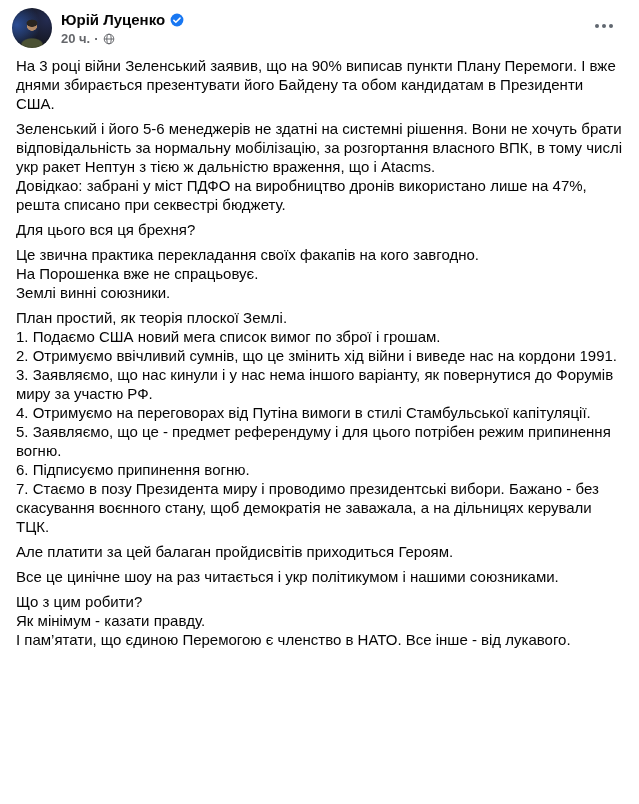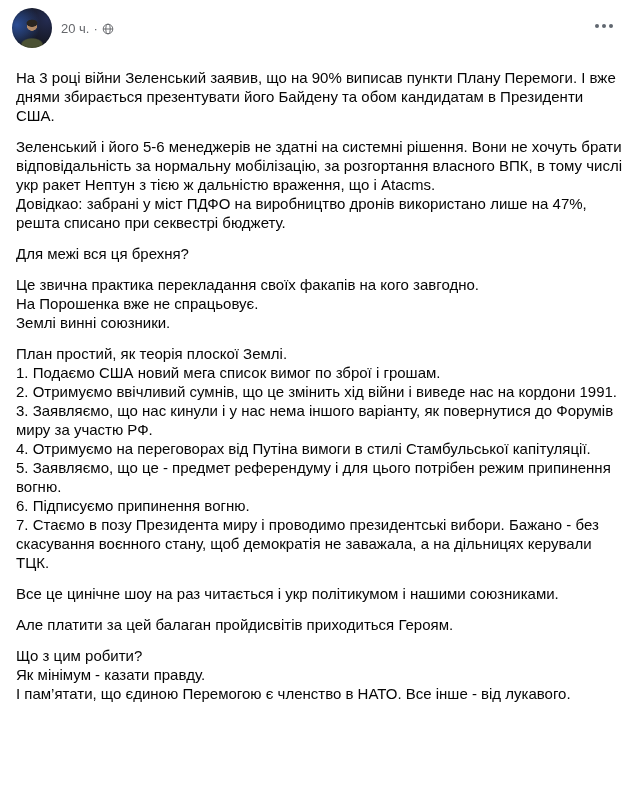--- a/index.html
+++ b/index.html
@@ -49,20 +49,21 @@
   }
   .verified-badge { display: inline-flex; align-items: center; margin-top: 1px; }
   .meta-row {
     display: flex;
     align-items: center;
     gap: 4px;
     font-size: 13px;
     color: #65676b;
     line-height: 17px;
     margin-top: 1px;
+    font-weight: bold;
   }
   .timestamp { cursor: pointer; }
   .globe-icon { display: inline-flex; align-items: center; margin-top: 1px; }
   .options-button {
     position: absolute;
     right: 22px;
     top: 18px;
     display: flex;
     gap: 3px;
     padding: 6px 4px;
@@ -72,37 +73,46 @@
   .dot {
     width: 4px;
     height: 4px;
     border-radius: 50%;
     background: #606770;
   }
   .post-body {
     padding: 4px 16px 10px 16px;
   }
   .post-paragraph {
-    margin: 12px 0 6px 0;
+    margin: 0 0 6px 0;
     font-size: 15px;
     line-height: 19px;
     color: #050505;
     white-space: pre-wrap;
     word-wrap: break-word;
   }
   .post-paragraph:last-child { margin-bottom: 0; }
 </style>
 </head>
 <body>
 
 <div class="post">
 
   <div class="post-header">
     <div class="avatar"></div>
     <div class="header-text">
+      <div class="name-row">
+        <span class="author-name">Юрій Луценко</span>
+        <span class="verified-badge">
+          <svg width="14" height="14" viewBox="0 0 24 24">
+            <circle cx="12" cy="12" r="11" fill="#1877f2"></circle>
+            <path d="M6.6 12.6l3.4 3.4 7.2-7.2" fill="none" stroke="#ffffff" stroke-width="2.6" stroke-linecap="round" stroke-linejoin="round"></path>
+          </svg>
+        </span>
+      </div>
       <div class="meta-row">
         <span class="timestamp">20 ч.</span>
         <span>·</span>
         <span class="globe-icon">
           <svg width="12" height="12" viewBox="0 0 16 16" fill="none" stroke="#65676b" stroke-width="1.3">
             <circle cx="8" cy="8" r="6.4"></circle>
             <ellipse cx="8" cy="8" rx="2.9" ry="6.4"></ellipse>
             <path d="M1.6 8h12.8"></path>
           </svg>
         </span>
@@ -112,32 +122,32 @@
       <span class="dot"></span>
       <span class="dot"></span>
       <span class="dot"></span>
     </div>
   </div>
 
   <div class="post-body">
     <p class="post-paragraph">На 3 році війни Зеленський заявив, що на 90% виписав пункти Плану Перемоги. І вже днями збирається презентувати його Байдену та обом кандидатам в Президенти США.</p>
     <p class="post-paragraph">Зеленський і його 5-6 менеджерів не здатні на системні рішення. Вони не хочуть брати відповідальність за нормальну мобілізацію, за розгортання власного ВПК, в тому числі укр ракет Нептун з тією ж дальністю враження, що і Atacms.
 Довідкао: забрані у міст ПДФО на виробництво дронів використано лише на 47%, решта списано при секвестрі бюджету.</p>
-    <p class="post-paragraph">Для межі вся ця брехня?</p>
+    <p class="post-paragraph">Для цього вся ця брехня?</p>
     <p class="post-paragraph">Це звична практика перекладання своїх факапів на кого завгодно.
 На Порошенка вже не спрацьовує.
 Землі винні союзники.</p>
     <p class="post-paragraph">План простий, як теорія плоскої Землі.
 1. Подаємо США новий мега список вимог по зброї і грошам.
 2. Отримуємо ввічливий сумнів, що це змінить хід війни і виведе нас на кордони 1991.
 3. Заявляємо, що нас кинули і у нас нема іншого варіанту, як повернутися до Форумів миру за участю РФ.
 4. Отримуємо на переговорах від Путіна вимоги в стилі Стамбульської капітуляції.
 5. Заявляємо, що це - предмет референдуму і для цього потрібен режим припинення вогню.
 6. Підписуємо припинення вогню.
 7. Стаємо в позу Президента миру і проводимо президентські вибори. Бажано - без скасування воєнного стану, щоб демократія не заважала, а на дільницях керували ТЦК.</p>
+    <p class="post-paragraph">Але платити за цей балаган пройдисвітів приходиться Героям.</p>
     <p class="post-paragraph">Все це цинічне шоу на раз читається і укр політикумом і нашими союзниками.</p>
-    <p class="post-paragraph">Але платити за цей балаган пройдисвітів приходиться Героям.</p>
     <p class="post-paragraph">Що з цим робити?
 Як мінімум - казати правду.
 І пам’ятати, що єдиною Перемогою є членство в НАТО. Все інше - від лукавого.</p>
   </div>
 
 </div>
 
 </body></html>

